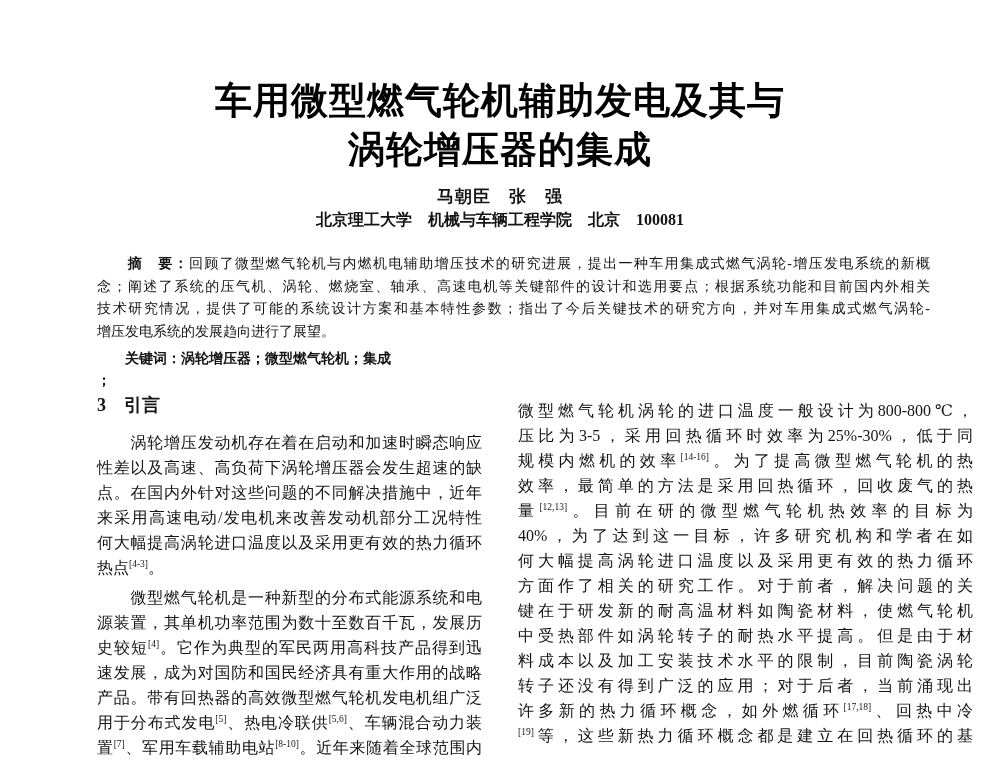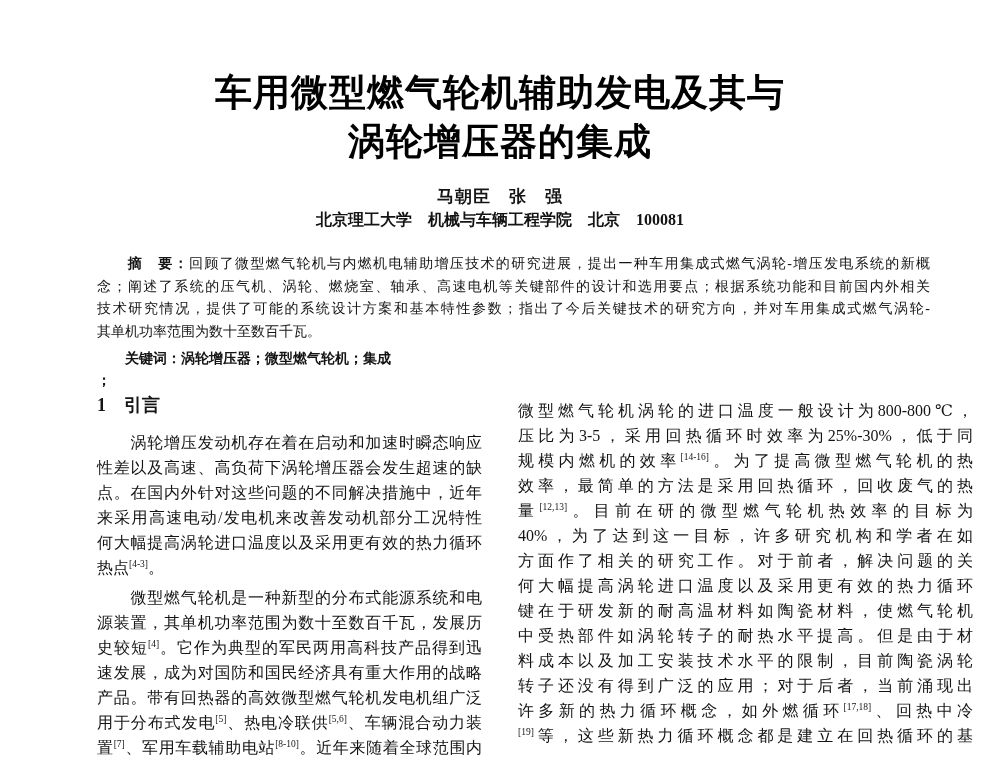--- a/index.html
+++ b/index.html
@@ -2,21 +2,21 @@
 <html><head>
 <meta charset="utf-8">
 <style>
   html,body{margin:0;padding:0;background:#e8e8e8;}
   .page{
     position:relative;width:1000px;height:760px;background:#ffffff;
     overflow:hidden;color:#141414;
     font-family:"Liberation Serif","DejaVu Serif",serif;
   }
   .title{
-    position:absolute;top:68px;left:0;width:100%;text-align:center;
+    position:absolute;top:76px;left:0;width:100%;text-align:center;
     font-family:"Liberation Sans","DejaVu Sans",sans-serif;
     font-weight:bold;font-size:37px;line-height:49px;letter-spacing:1px;color:#000;
   }
   .authors{
     position:absolute;top:185px;left:0;width:100%;text-align:center;
     font-size:17px;font-weight:bold;letter-spacing:1px;
   }
   .affiliation{
     position:absolute;top:210px;left:0;width:100%;text-align:center;
     font-size:16px;font-weight:bold;
@@ -55,32 +55,32 @@
   </div>
 
   <div class="authors">马朝臣　张　强</div>
 
   <div class="affiliation">北京理工大学　机械与车辆工程学院　北京　100081</div>
 
   <div class="abstract">
       <div class="tline">　　<b>摘　要：</b>回顾了微型燃气轮机与内燃机电辅助增压技术的研究进展，提出一种车用集成式燃气涡轮-增压发电系统的新概</div>
       <div class="tline">念；阐述了系统的压气机、涡轮、燃烧室、轴承、高速电机等关键部件的设计和选用要点；根据系统功能和目前国内外相关</div>
       <div class="tline">技术研究情况，提供了可能的系统设计方案和基本特性参数；指出了今后关键技术的研究方向，并对车用集成式燃气涡轮-</div>
-      <div class="tline noj">其单机功率范围为数十至数百千瓦。</div>
+      <div class="tline noj">增压发电系统的发展趋向进行了展望。</div>
     </div>
 
   <div class="keywords">
     <div class="tline noj">　　<b>关键词：涡轮增压器；微型燃气轮机；集成</b></div>
   </div>
 
   <div class="stray">；</div>
 
   <div class="columns">
     <div class="col-left">
-      <div class="col-heading">1　引言</div>
+      <div class="col-heading">3　引言</div>
       <div class="para1">
           <div class="tline">　　涡轮增压发动机存在着在启动和加速时瞬态响应</div>
           <div class="tline">性差以及高速、高负荷下涡轮增压器会发生超速的缺</div>
           <div class="tline">点。在国内外针对这些问题的不同解决措施中，近年</div>
           <div class="tline">来采用高速电动/发电机来改善发动机部分工况特性</div>
           <div class="tline">何大幅提高涡轮进口温度以及采用更有效的热力循环</div>
           <div class="tline noj">热点<sup>[4-3]</sup>。</div>
         </div>
       <div class="para2">
           <div class="tline">　　微型燃气轮机是一种新型的分布式能源系统和电</div>
@@ -93,22 +93,22 @@
         </div>
     </div>
     <div class="col-right">
       <div>
           <div class="tline">微型燃气轮机涡轮的进口温度一般设计为800-800℃，</div>
           <div class="tline">压比为3-5，采用回热循环时效率为25%-30%，低于同</div>
           <div class="tline">规模内燃机的效率<sup>[14-16]</sup>。为了提高微型燃气轮机的热</div>
           <div class="tline">效率，最简单的方法是采用回热循环，回收废气的热</div>
           <div class="tline">量<sup>[12,13]</sup>。目前在研的微型燃气轮机热效率的目标为</div>
           <div class="tline">40%，为了达到这一目标，许多研究机构和学者在如</div>
+          <div class="tline">何大幅提高涡轮进口温度以及采用更有效的热力循环</div>
           <div class="tline">方面作了相关的研究工作。对于前者，解决问题的关</div>
-          <div class="tline">何大幅提高涡轮进口温度以及采用更有效的热力循环</div>
           <div class="tline">键在于研发新的耐高温材料如陶瓷材料，使燃气轮机</div>
           <div class="tline">中受热部件如涡轮转子的耐热水平提高。但是由于材</div>
           <div class="tline">料成本以及加工安装技术水平的限制，目前陶瓷涡轮</div>
           <div class="tline">转子还没有得到广泛的应用；对于后者，当前涌现出</div>
           <div class="tline">许多新的热力循环概念，如外燃循环<sup>[17,18]</sup>、回热中冷</div>
           <div class="tline"><sup>[19]</sup>等，这些新热力循环概念都是建立在回热循环的基</div>
         </div>
     </div>
   </div>
 

